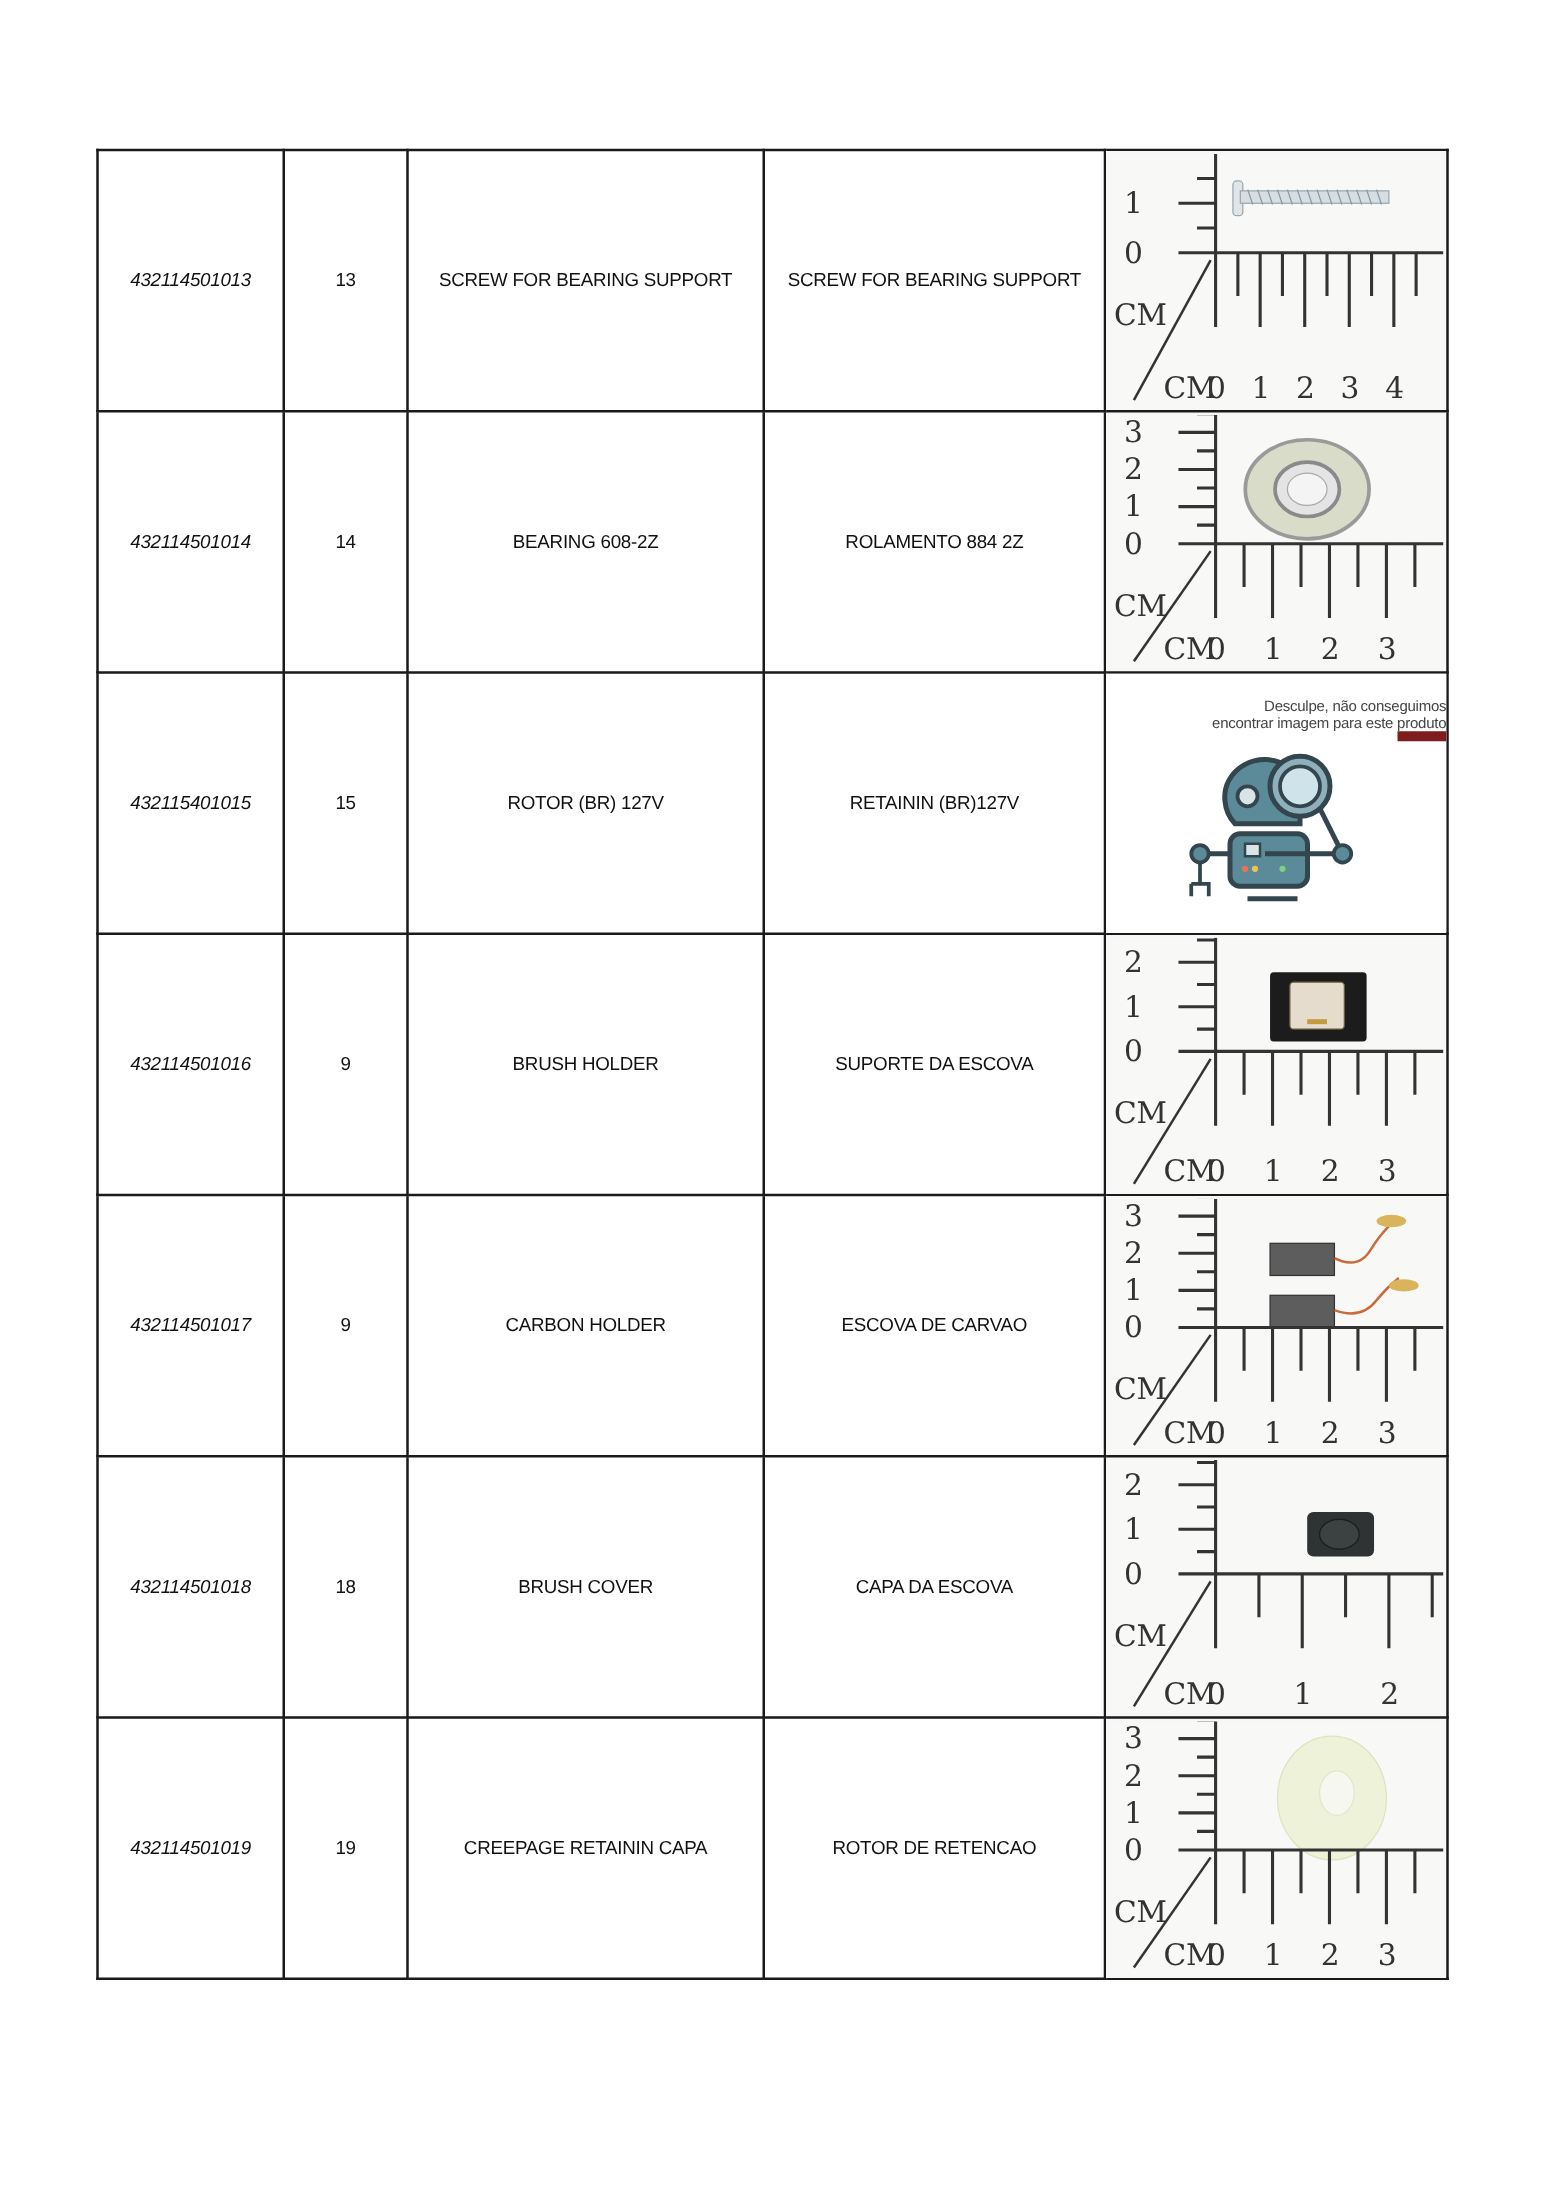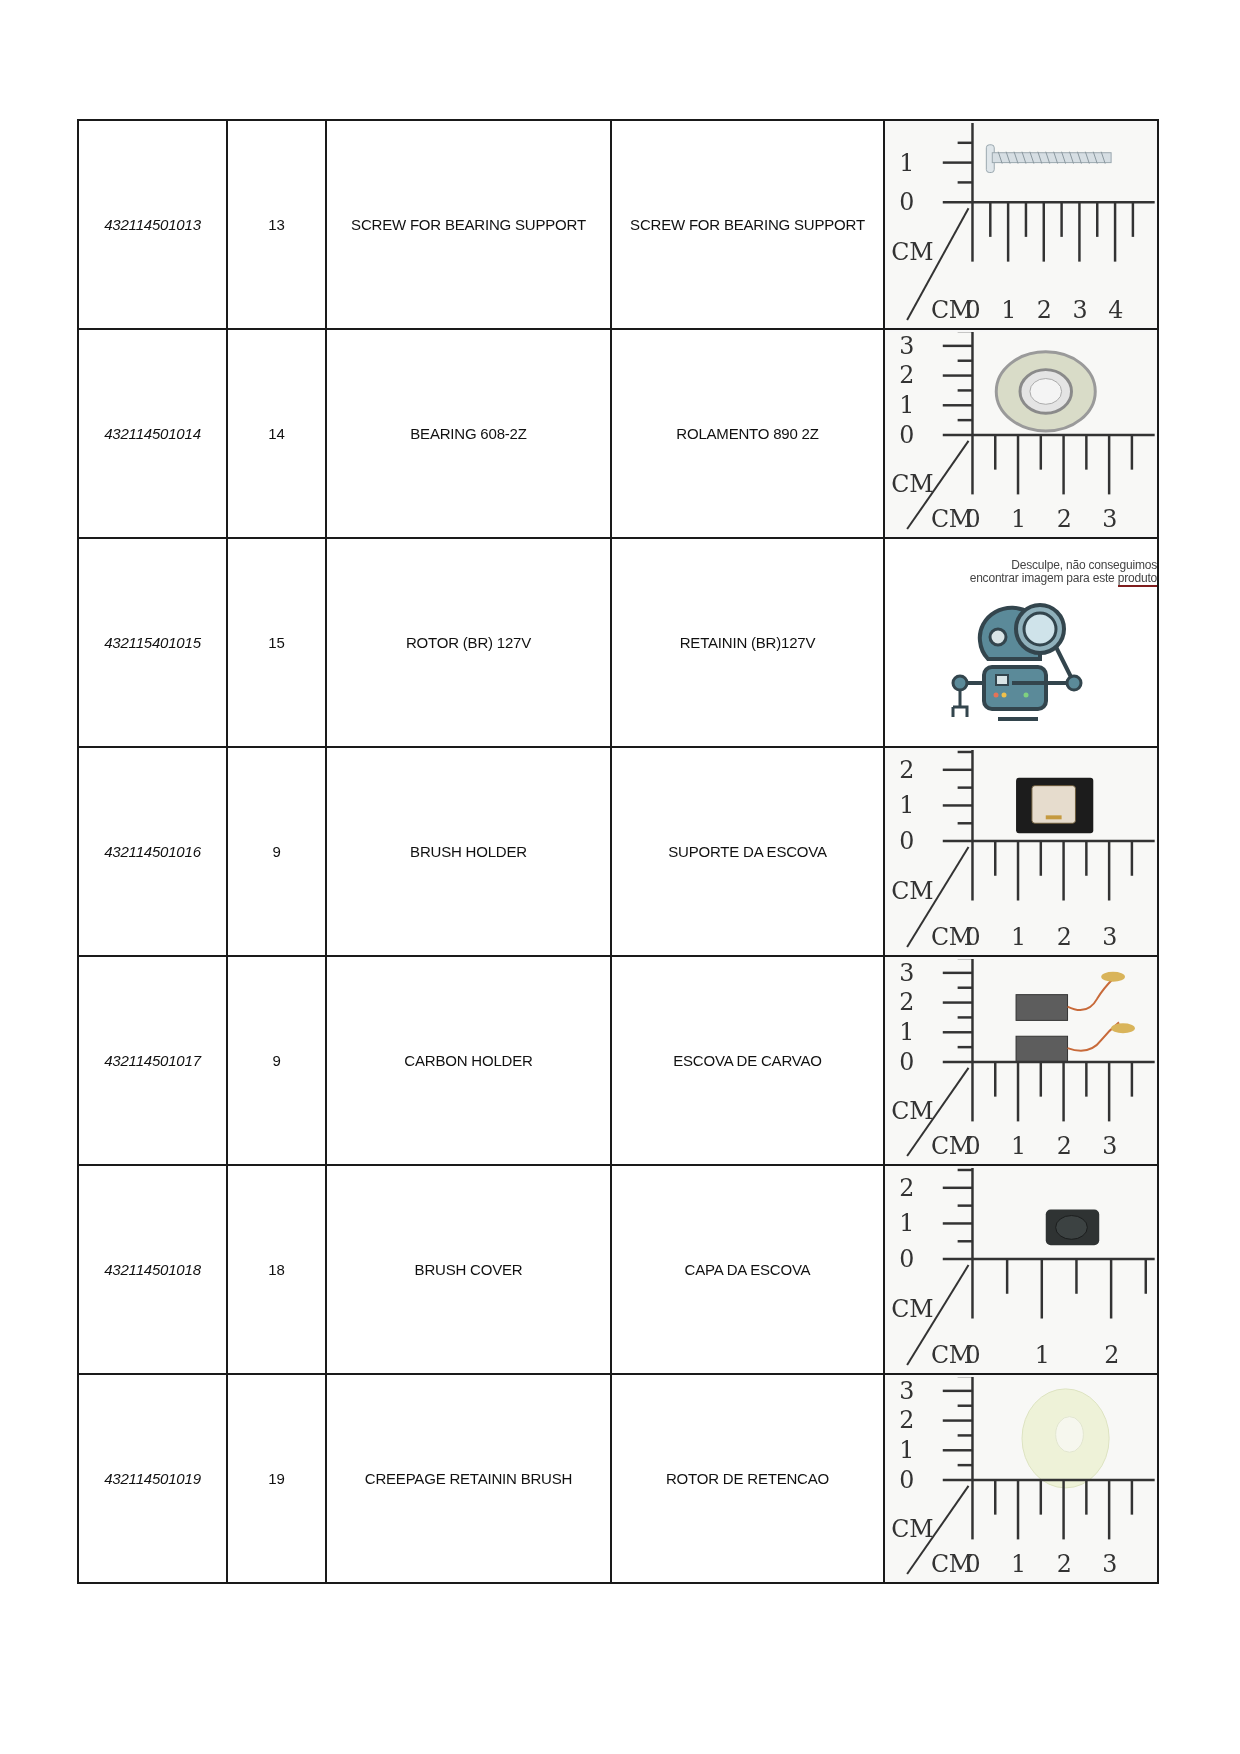--- a/index.html
+++ b/index.html
@@ -11,21 +11,21 @@
                     text-align: center; vertical-align: middle; font-size: 15px;
                     letter-spacing: -0.2px; }
   .c1 { width: 147px; font-style: italic; } .c2 { width: 97px; border-radius: 15px; } .c3 { width: 283px; }
   .c4 { width: 271px; } .c5 { width: 272px; }
   .img-cell { position: relative; background: #f7f7f7; }
   .ruler { position: absolute; inset: 2px; background: #f8f8f6; overflow: hidden; }
   .ruler svg { width: 100%; height: 100%; display: block; }
   .placeholder { position: absolute; inset: 0; background: #ffffff; }
   .ph-text { position: absolute; top: 20px; left: 0; right: 0; text-align: right;
              font-size: 12px; line-height: 13px; color: #444; padding-left: 11px; }
-  .ph-text .u { border-bottom: 2px solid #7f1d1d; }
+  .ph-text .u { border-bottom: 8px solid #7f1d1d; }
   .ph-robot { position: absolute; left: 55px; top: 52px; width: 160px; height: 140px; }
 </style>
 </head>
 <body>
 
 <table class="parts-table">
   <tbody id="tbody">
   <tr>
     <td class="c1"><span>432114501013</span></td>
     <td class="c2"><span>13</span></td>
@@ -78,21 +78,21 @@
               <line x1="82" y1="86" x2="20" y2="199" stroke="#333333" stroke-width="2"></line>
             </svg>
           </div>
         </td>
   </tr>
 
   <tr>
     <td class="c1"><span>432114501014</span></td>
     <td class="c2"><span>14</span></td>
     <td class="c3"><span>BEARING 608-2Z</span></td>
-    <td class="c4"><span>ROLAMENTO 890 2Z</span></td>
+    <td class="c4"><span>ROLAMENTO 884 2Z</span></td>
     <td class="c5 img-cell">
           <div class="ruler">
             <svg viewBox="0 0 270 205">
               <g>
                 <ellipse cx="160" cy="60" rx="50" ry="40" fill="#d9dcc8" stroke="#9a9a9a" stroke-width="3"></ellipse>
         <ellipse cx="160" cy="60" rx="26" ry="22" fill="#e4e4e4" stroke="#8a8a8a" stroke-width="3"></ellipse>
         <ellipse cx="160" cy="60" rx="16" ry="13" fill="#f4f4f4" stroke="#aaa"></ellipse>
               </g>
               <line x1="86" y1="0" x2="86" y2="164" stroke="#333333" stroke-width="2.5"></line>
               <line x1="56" y1="104" x2="270" y2="104" stroke="#333333" stroke-width="2.5"></line>
@@ -283,21 +283,21 @@
               <text x="44" y="197" font-family="DejaVu Serif, serif" font-size="24" fill="#333333">CM</text>
               <line x1="82" y1="98" x2="20" y2="199" stroke="#333333" stroke-width="2"></line>
             </svg>
           </div>
         </td>
   </tr>
 
   <tr>
     <td class="c1"><span>432114501019</span></td>
     <td class="c2"><span>19</span></td>
-    <td class="c3"><span>CREEPAGE RETAININ BRUSH</span></td>
+    <td class="c3"><span>CREEPAGE RETAININ CAPA</span></td>
     <td class="c4"><span>ROTOR DE RETENCAO</span></td>
     <td class="c5 img-cell">
           <div class="ruler">
             <svg viewBox="0 0 270 205">
               <g>
                 <ellipse cx="180" cy="62" rx="44" ry="50" fill="#eef2d8" stroke="#dde3c0"></ellipse>
         <ellipse cx="184" cy="58" rx="14" ry="18" fill="#f6f7ee" stroke="#e2e6cf"></ellipse>
               </g>
               <line x1="86" y1="0" x2="86" y2="164" stroke="#333333" stroke-width="2.5"></line>
               <line x1="56" y1="104" x2="270" y2="104" stroke="#333333" stroke-width="2.5"></line>

